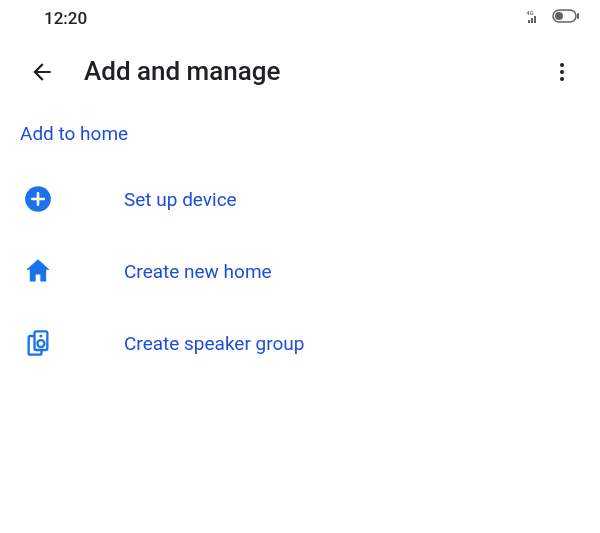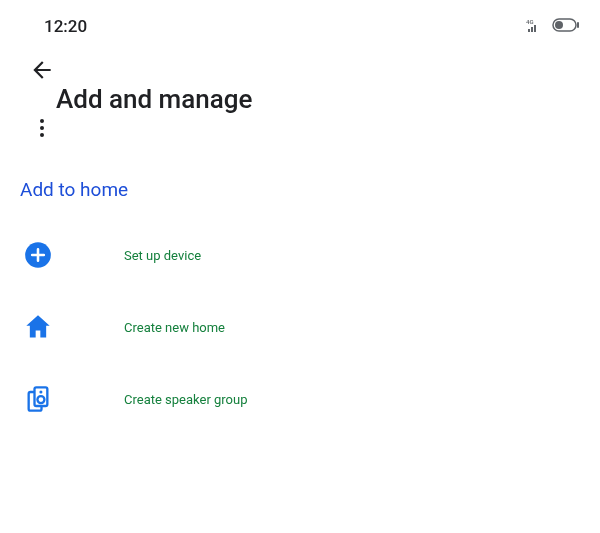--- a/index.html
+++ b/index.html
@@ -11,40 +11,39 @@
       font-family: 'Roboto', 'Helvetica Neue', Arial, sans-serif;
       background: #ffffff;
       width: 600px;
       height: 533px;
       overflow: hidden;
       color: #202124;
     }
     .status-bar {
       display: flex;
       justify-content: space-between;
-      align-items: flex-end;
+      align-items: flex-start;
       padding: 8px 20px;
       height: 44px;
     }
     .status-time {
       font-size: 17px;
       font-weight: 500;
       color: #202124;
       margin-left: 24px;
     }
     .status-right {
       display: flex;
       align-items: center;
       gap: 6px;
     }
     .header {
       display: flex;
-      align-items: flex-start;
+      align-items: flex-end;
       padding: 12px 20px 20px 28px;
-      flex-direction: column;
     }
     .back-btn {
       width: 28px;
       height: 28px;
       display: flex;
       align-items: center;
       justify-content: center;
       cursor: pointer;
     }
     .header-title {
@@ -81,23 +80,23 @@
     }
     .menu-icon {
       width: 32px;
       height: 32px;
       display: flex;
       align-items: center;
       justify-content: center;
       margin-left: 2px;
     }
     .menu-label {
-      font-size: 13px;
+      font-size: 19px;
       font-weight: 400;
-      color: #15803d;
+      color: #1d4ed8;
       margin-left: 70px;
     }
   </style>
 </head>
 <body>
 
 <div class="status-bar">
   <div class="status-time">12:20</div>
   <div class="status-right">
     <span>

